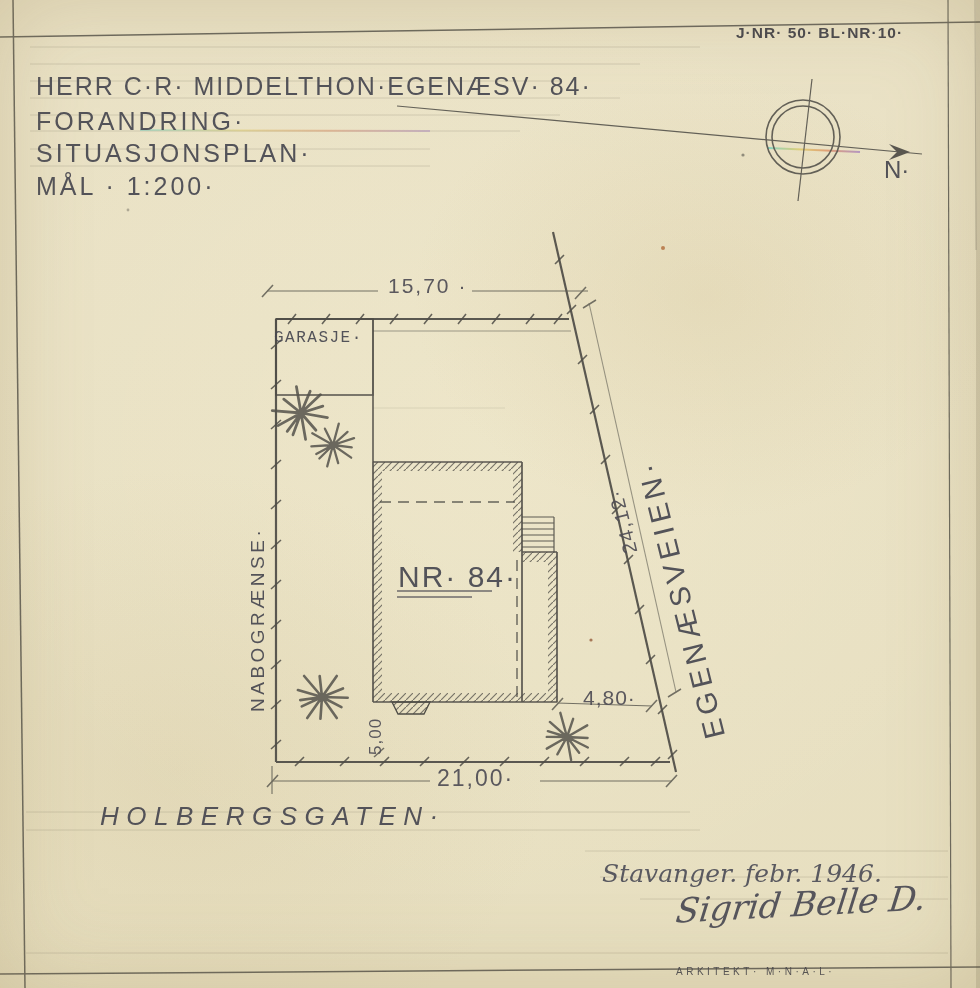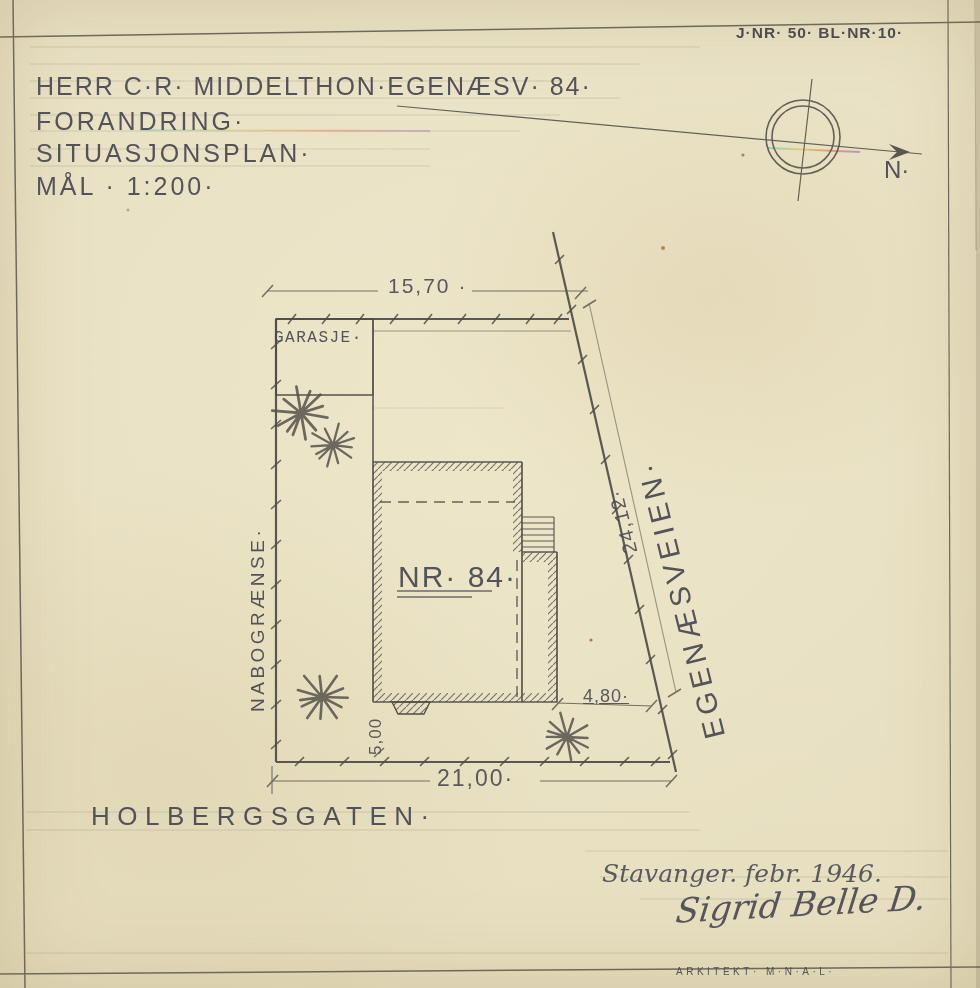--- a/index.html
+++ b/index.html
@@ -147,26 +147,26 @@
   <div class="t ttl" style="left:36px;top:75px;">FORANDRING·</div>
   <div class="t ttl" style="left:36px;top:107px;">SITUASJONSPLAN·</div>
   <div class="t ttl" style="left:36px;top:140px;">MÅL · 1:200·</div>
   <div class="t" style="left:736px;top:24px;font-size:15.5px;letter-spacing:1px;color:#3c3c44;font-weight:bold;">J·NR· 50· BL·NR·10·</div>
   <div class="t" style="left:884px;top:156px;font-size:24px;">N·</div>
 
   <div class="t" style="left:274px;top:329px;font-size:16px;letter-spacing:1.5px;font-family:Liberation Mono, monospace;">GARASJE·</div>
   <div class="t" style="left:398px;top:560px;font-size:30px;letter-spacing:2px;">NR· 84·</div>
   <div class="t rot90" style="left:247px;top:712px;font-size:19px;letter-spacing:3.5px;">NABOGRÆNSE·</div>
   <div class="t rot104" style="left:700px;top:742px;font-size:29px;letter-spacing:5px;">EGENÆSVEIEN·</div>
-  <div class="t" style="left:91px;top:801px;font-size:26px;letter-spacing:7.5px;">HOLBERGSGATEN·</div>
+  <div class="t" style="left:100px;top:801px;font-size:26px;letter-spacing:7.5px;font-style:italic;">HOLBERGSGATEN·</div>
 
   <div class="t dim" style="left:388px;top:274px;font-size:21px;letter-spacing:2px;">15,70 ·</div>
   <div class="t dim" style="left:437px;top:765px;font-size:23px;letter-spacing:2px;">21,00·</div>
   <div class="t dim rot104" style="left:620px;top:556px;font-size:20px;letter-spacing:1.5px;">24,12·</div>
-  <div class="t dim" style="left:583px;top:686px;font-size:18px;letter-spacing:1px;text-decoration:underline;">4,80·</div>
+  <div class="t dim" style="left:583px;top:686px;font-size:21px;letter-spacing:1px;">4,80·</div>
   <div class="t dim rot90" style="left:366px;top:755px;font-size:17px;letter-spacing:1px;">5,00</div>
 
   <div class="t script" style="left:602px;top:859px;font-size:25px;color:#4e4e58;">Stavanger. febr. 1946.</div>
   <div class="t script" style="left:676px;top:884px;font-size:34px;color:#4a4a54;transform:rotate(-3deg) skewX(-10deg);">Sigrid Belle D.</div>
   <div class="t" style="left:676px;top:966px;font-size:10px;letter-spacing:3.5px;color:#44444d;">ARKITEKT· M·N·A·L·</div>
 
   <div class="edge"></div>
 </div>
 
 </body></html>

